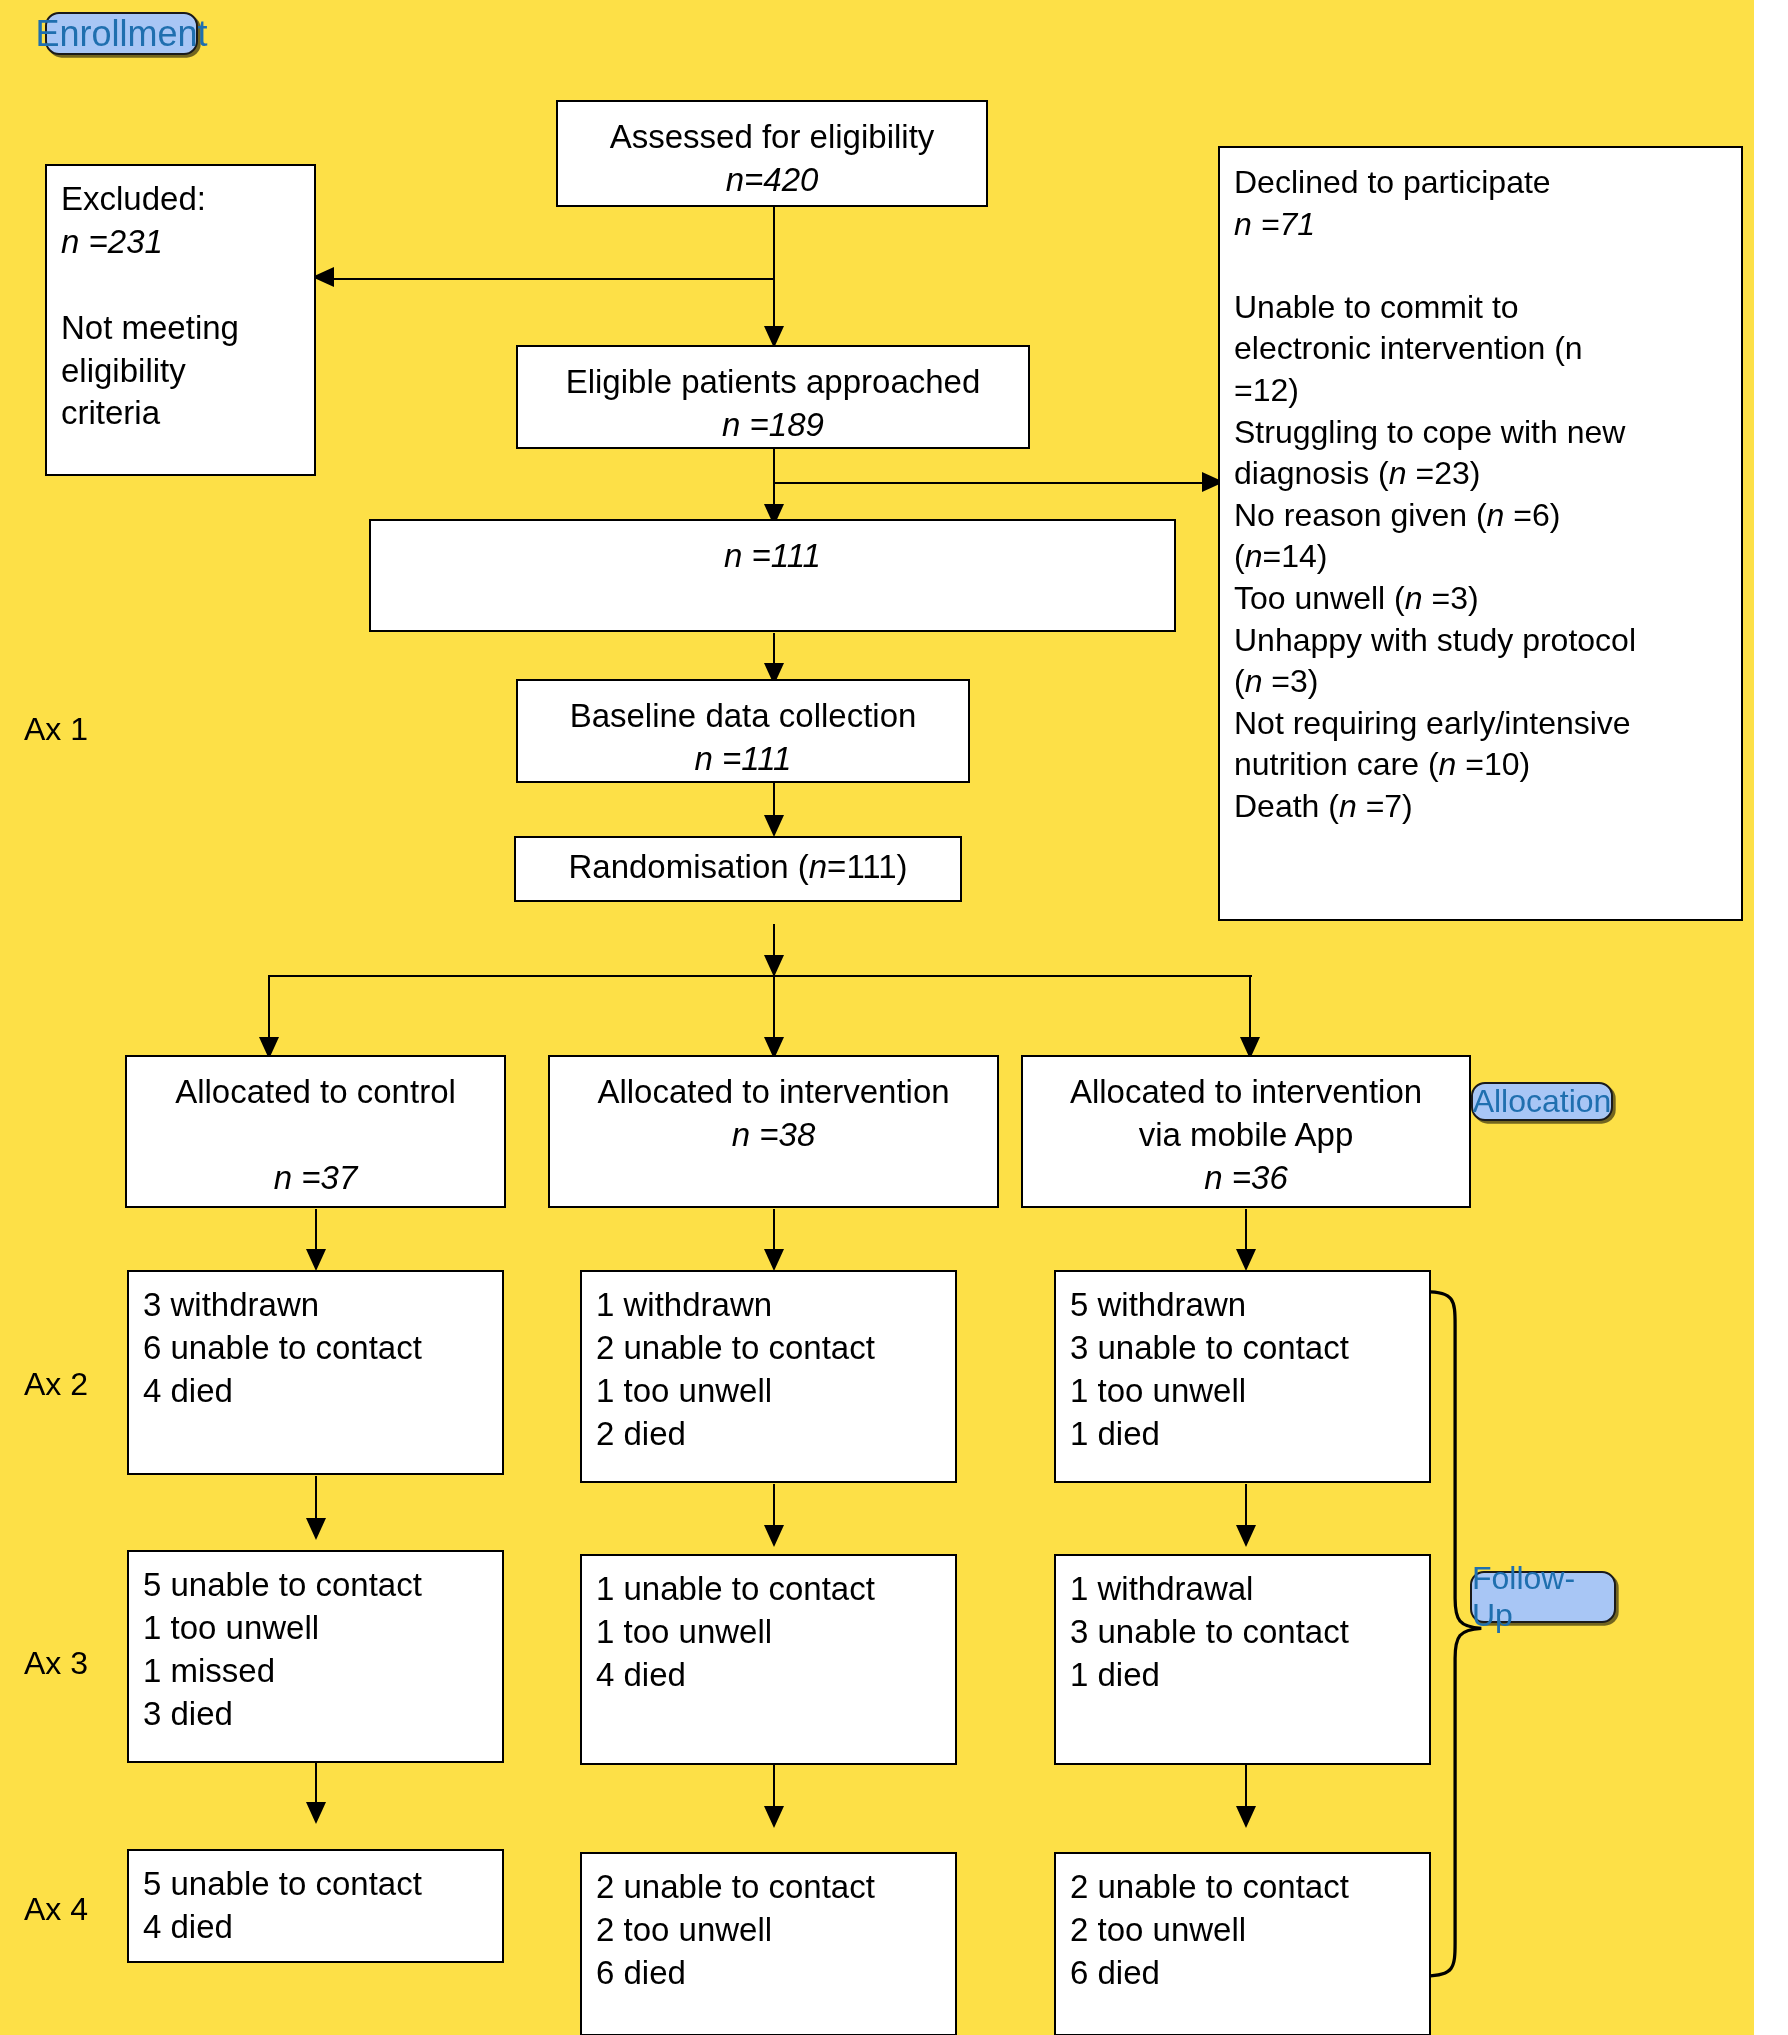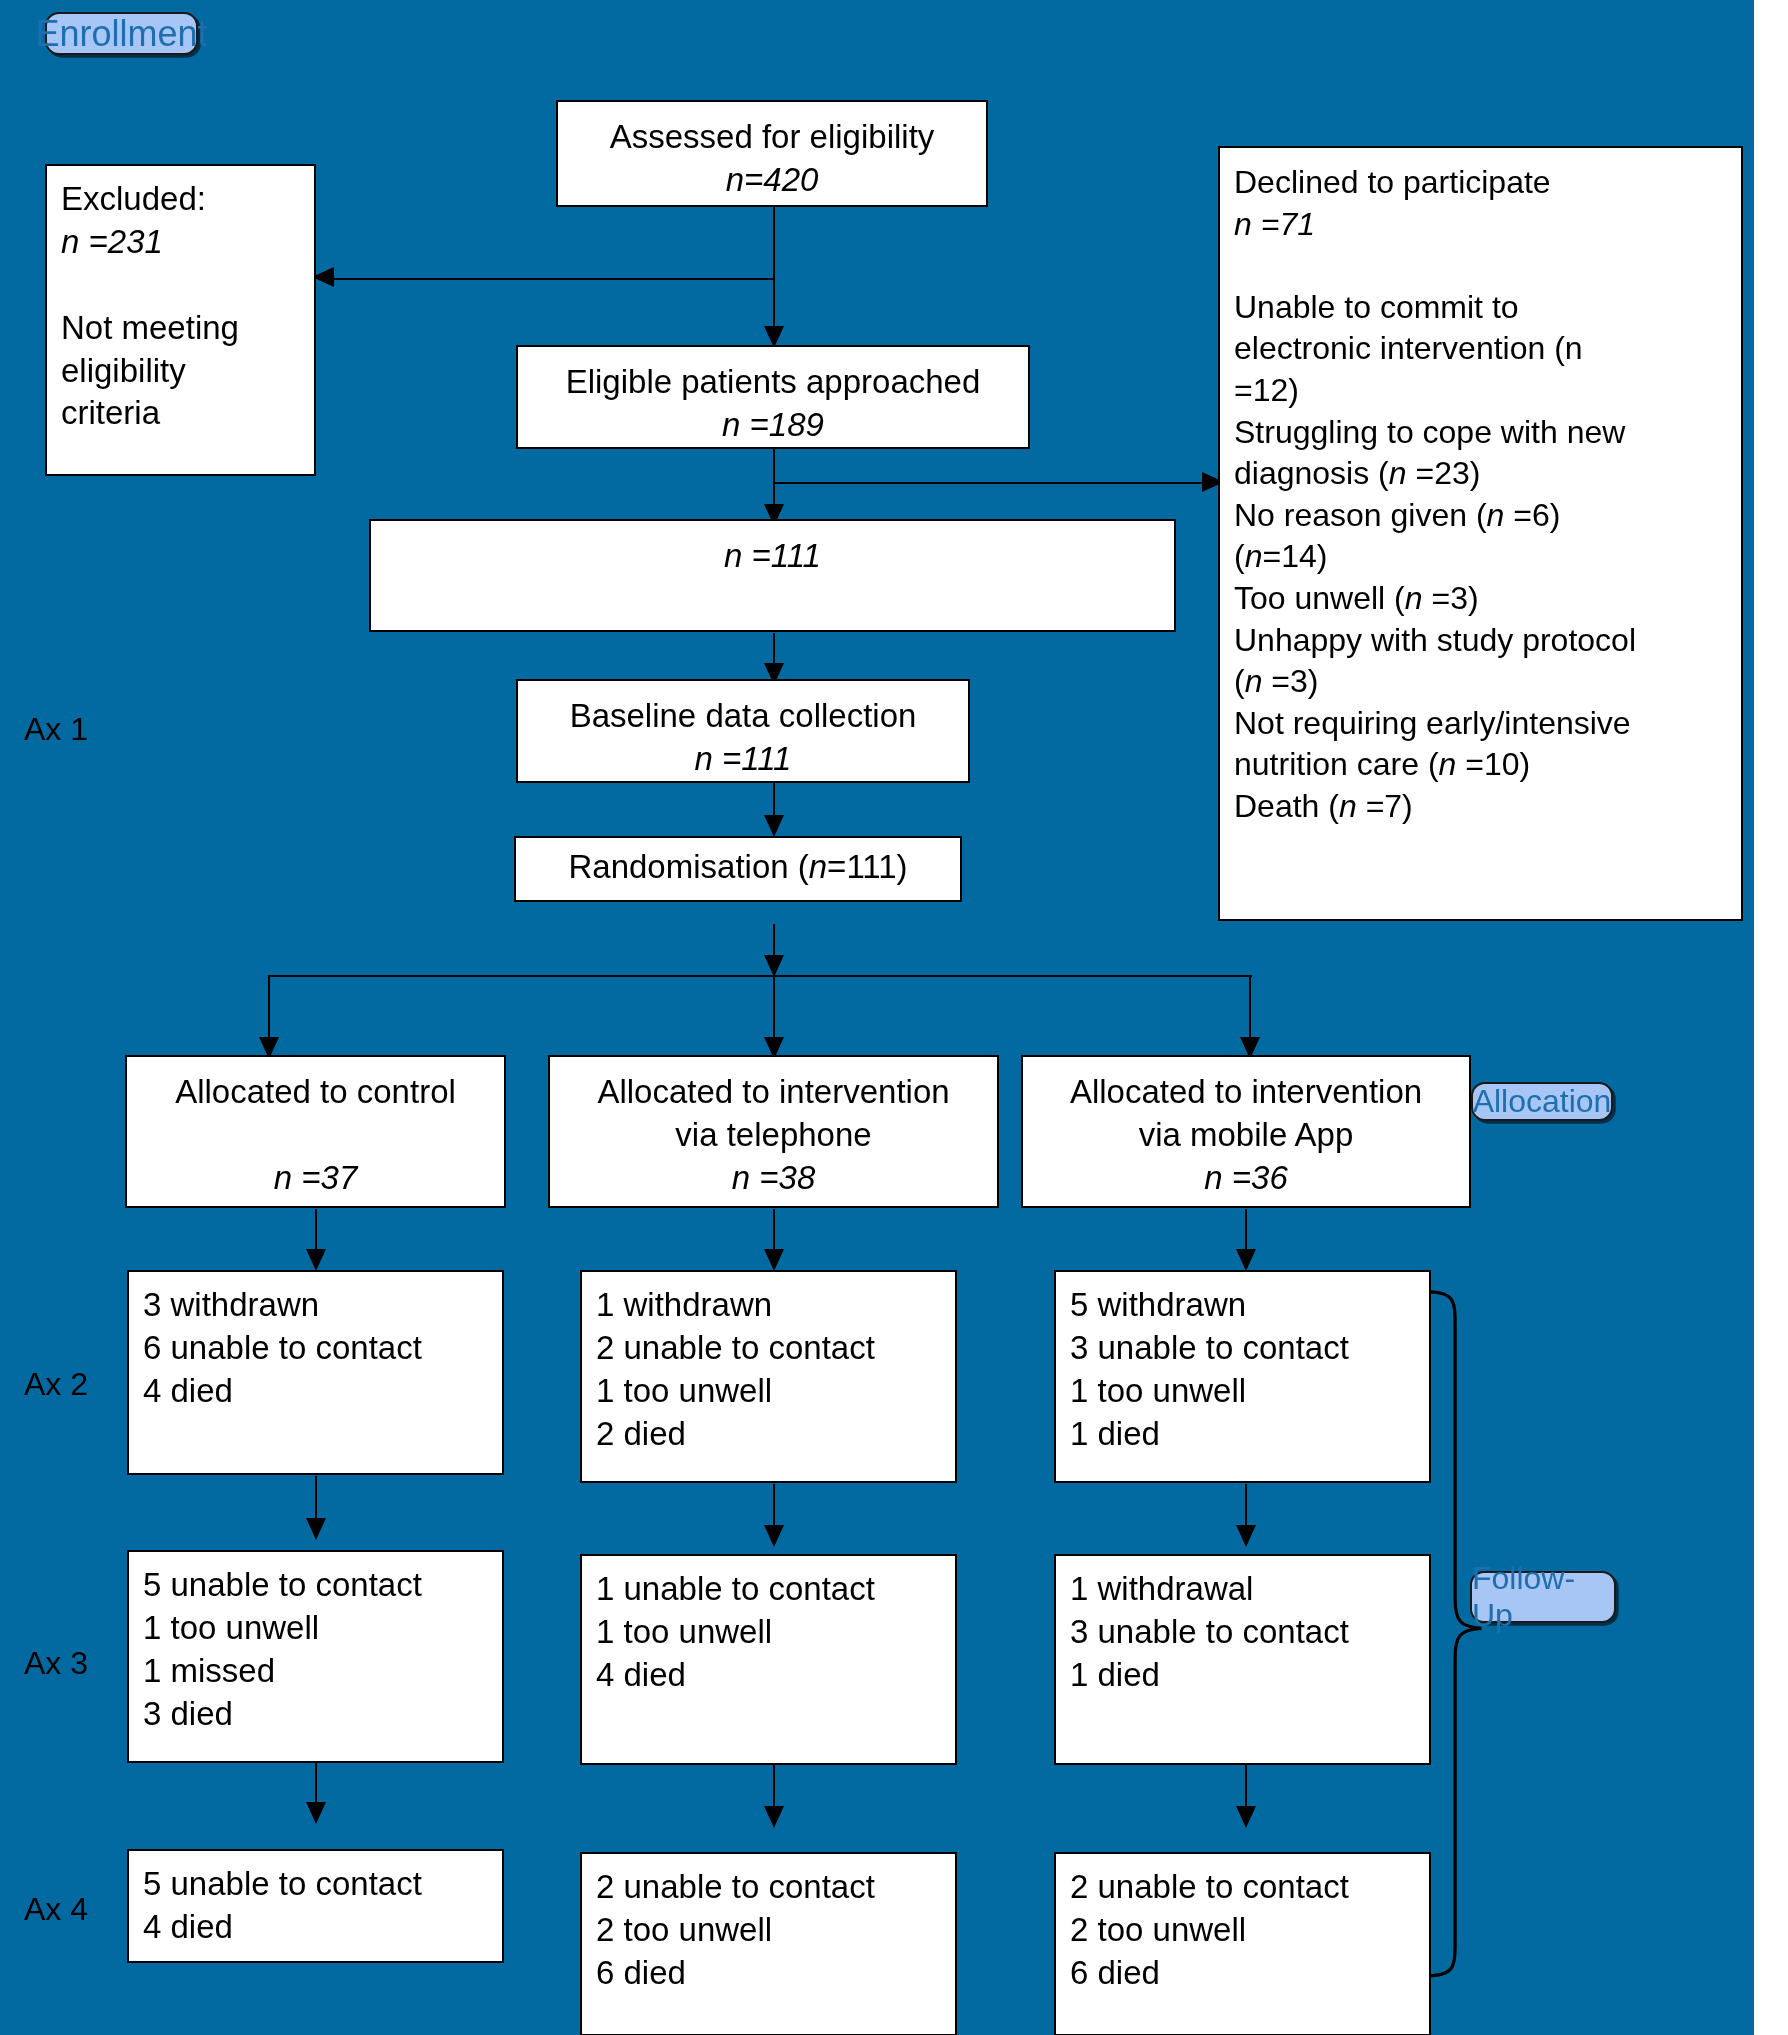--- a/index.html
+++ b/index.html
@@ -2,21 +2,21 @@
 <html style="font-size:8.7px"><head>
 <meta charset="utf-8">
 <style>
   html, body { margin:0; padding:0; background:#ffffff; }
   body { font-family:"Liberation Sans", sans-serif; color:#000; }
 
   #canvas {
     position:relative;
     width:1754px;
     height:2035px;
-    background:#0369a1;
+    background:#fde047;
     overflow:hidden;
   }
 
   
   .box {
     position:absolute;
     box-sizing:border-box;
     border:2.2px solid #000;
     background:#fff;
     font-size:33px;
@@ -247,21 +247,20 @@
     <div class="pad">
       <span class="ln">Allocated to control</span>
       <span class="ln">&nbsp;</span>
       <span class="ln it">n =37</span>
     </div>
   </div>
 
   <div class="box center" style="left:548px; top:1055px; width:451px; height:153px;">
     <div class="pad">
       <span class="ln">Allocated to intervention</span>
-      <span class="ln">via telephone</span>
       <span class="ln it">n =38</span>
     </div>
   </div>
 
   <div class="box center" style="left:1021px; top:1055px; width:450px; height:153px;">
     <div class="pad">
       <span class="ln">Allocated to intervention</span>
       <span class="ln">via mobile App</span>
       <span class="ln it">n =36</span>
     </div>

